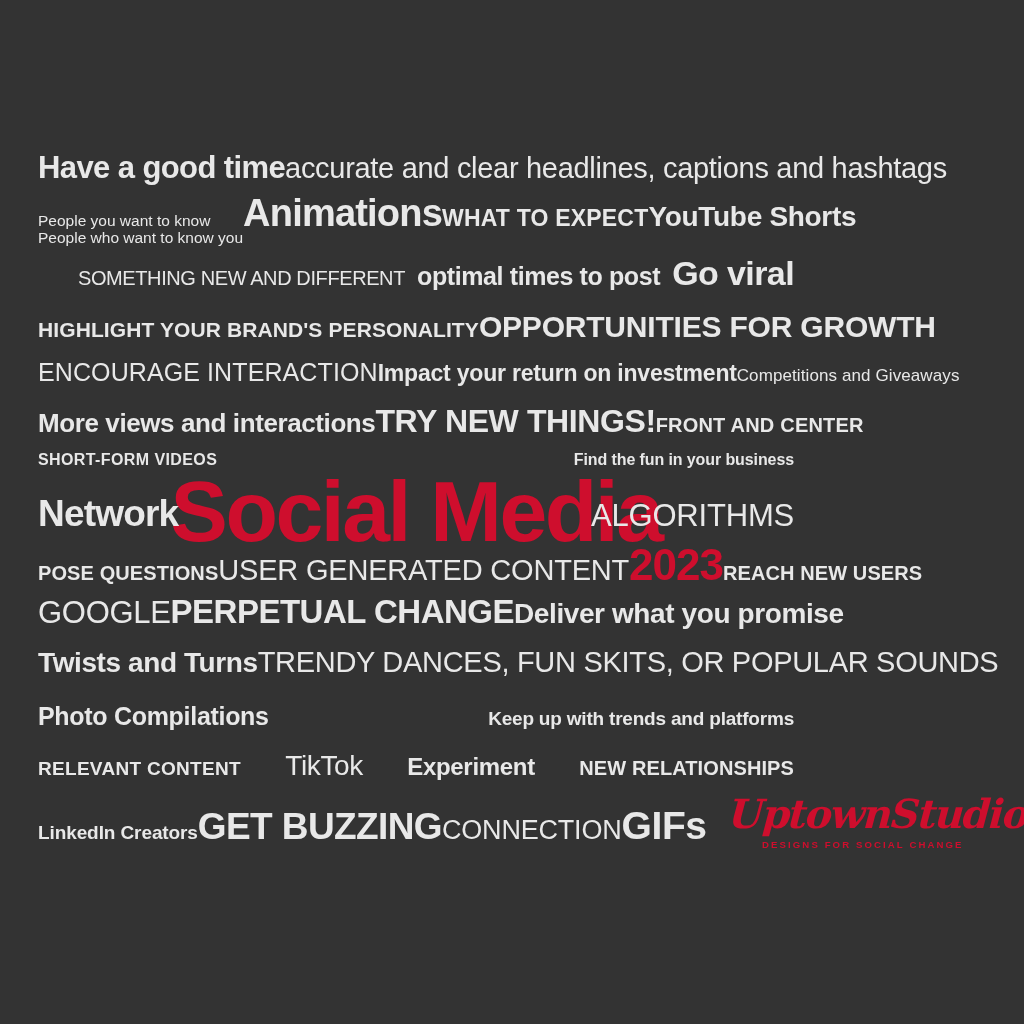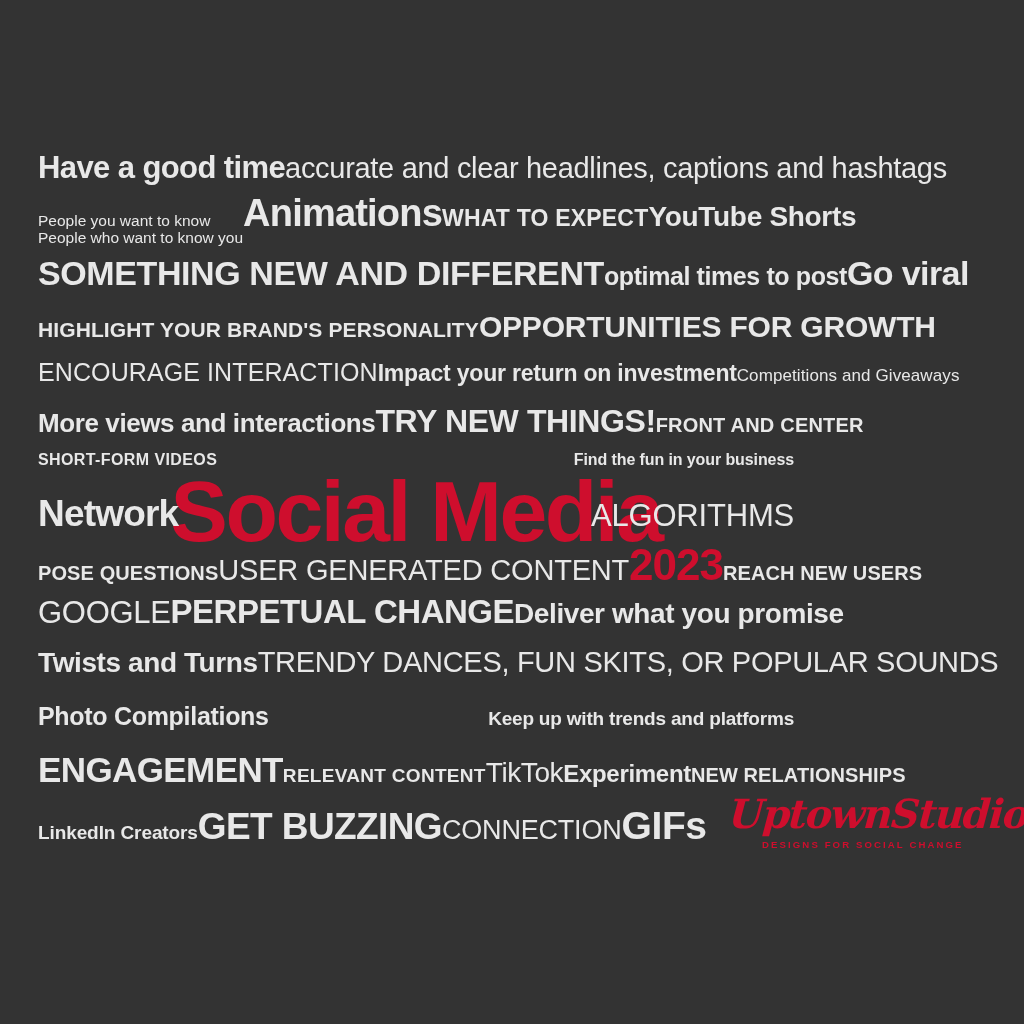--- a/index.html
+++ b/index.html
@@ -52,21 +52,21 @@
   #r1 .a { font-size: 31px; font-weight: bold; letter-spacing: -0.6px; }
   #r1 .b { font-size: 29px; font-weight: normal; letter-spacing: -0.3px; }
 
   #r2 { top: 194px; }
   #r2 .a { font-size: 15.5px; font-weight: normal; }
   #r2 .b { font-size: 38px; font-weight: bold; letter-spacing: -0.8px; }
   #r2 .c { font-size: 23px; font-weight: bold; letter-spacing: 0.2px; }
   #r2 .d { font-size: 28px; font-weight: bold; letter-spacing: -0.3px; }
 
   #r3 { top: 256px; }
-  #r3 .a { font-size: 34px; font-weight: bold; letter-spacing: -0.4px; }
+  #r3 .a { font-size: 20px; font-weight: normal; letter-spacing: -0.4px; margin-left: 40px; }
   #r3 .b { font-size: 25px; font-weight: bold; letter-spacing: -0.4px; }
   #r3 .c { font-size: 34px; font-weight: bold; letter-spacing: -0.6px; }
 
   #r4 { top: 312px; }
   #r4 .a { font-size: 21px; font-weight: bold; letter-spacing: 0.1px; text-align: right; }
   #r4 .b { font-size: 30px; font-weight: bold; letter-spacing: -0.2px; }
 
   #r5 { top: 360px; }
   #r5 .a { font-size: 25px; font-weight: normal; letter-spacing: 0.1px; }
   #r5 .b { font-size: 23px; font-weight: bold; letter-spacing: -0.2px; }
@@ -228,21 +228,20 @@
     <span class="w a bold">Twists and Turns</span>
     <span class="w b reg">TRENDY DANCES, FUN SKITS, OR POPULAR SOUNDS</span>
   </div>
 
   <div class="row between" id="r13">
     <span class="w a bold">Photo Compilations</span>
     <span class="w c bold">Keep up with trends and platforms</span>
   </div>
 
   <div class="row between" id="r14">
-    <span class="w a bold">ENGAGEMENT</span>
     <span class="w b bold">RELEVANT CONTENT</span>
     <span class="w c reg">TikTok</span>
     <span class="w d bold">Experiment</span>
     <span class="w e bold">NEW RELATIONSHIPS</span>
   </div>
 
   <div class="row" id="r15" style="right:300px; justify-content:space-between;">
     <span class="w a bold">LinkedIn Creators</span>
     <span class="w b bold">GET BUZZING</span>
     <span class="w c reg">CONNECTION</span>

